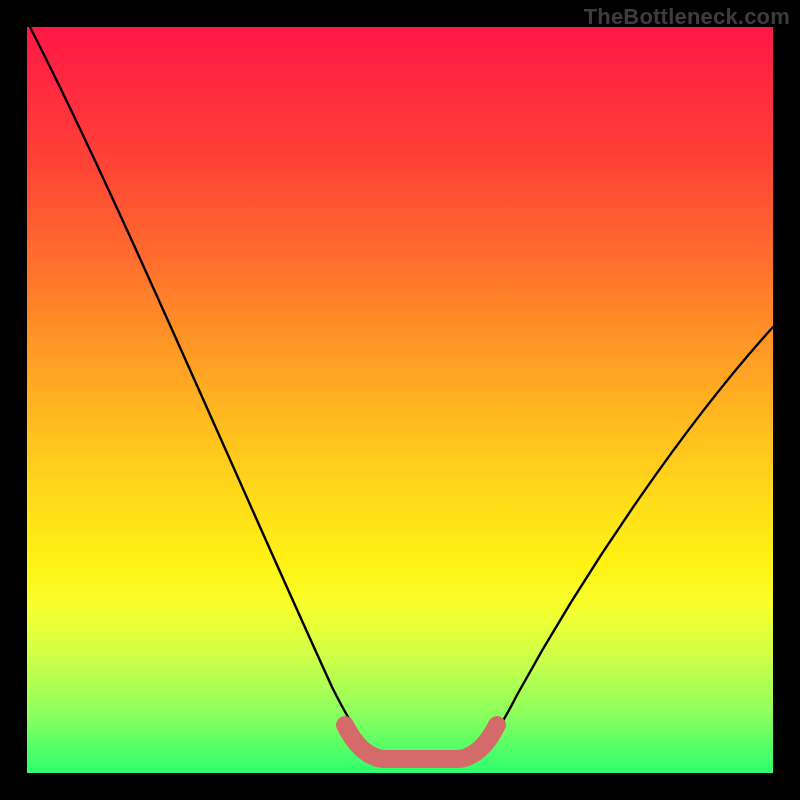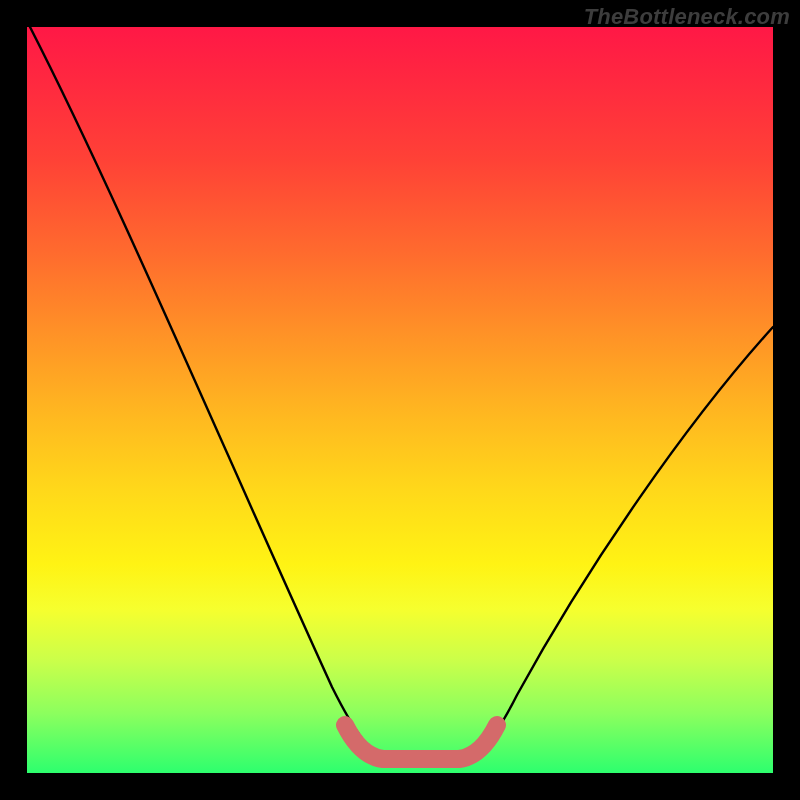--- a/index.html
+++ b/index.html
@@ -8,21 +8,20 @@
     width: 800px;
     height: 800px;
     background: #000;
     overflow: hidden;
   }
   .frame {
     position: relative;
     width: 800px;
     height: 661px;
     background: #000;
-    font-style: italic;
   }
   .plot-area {
     position: absolute;
     left: 27px;
     top: 27px;
     width: 746px;
     height: 746px;
     
     background: linear-gradient(
       to bottom,

